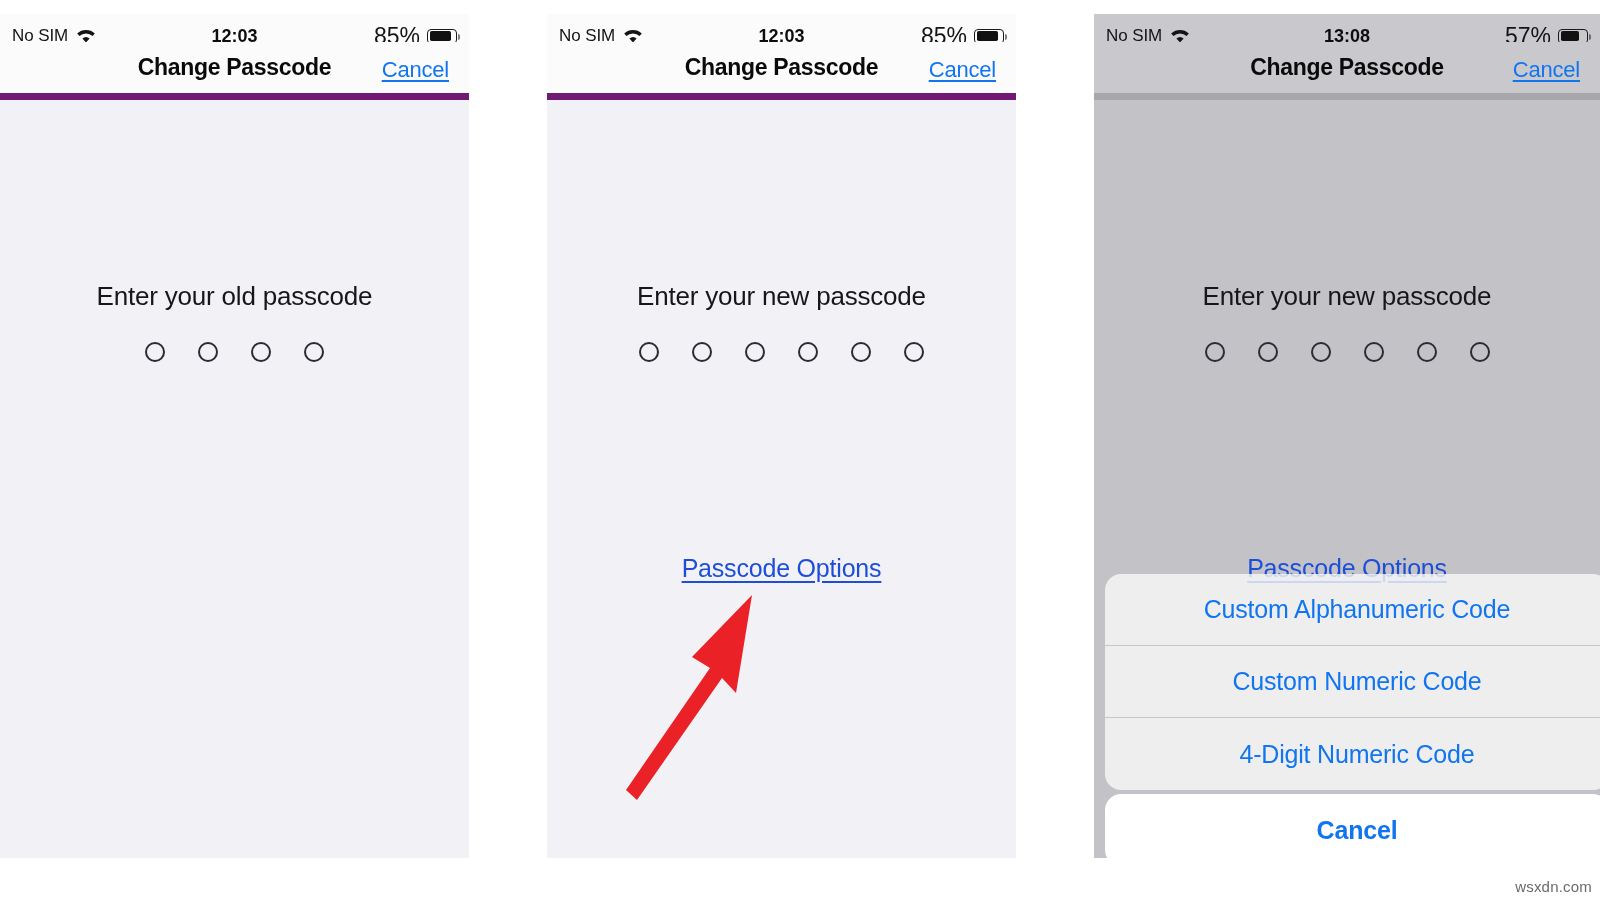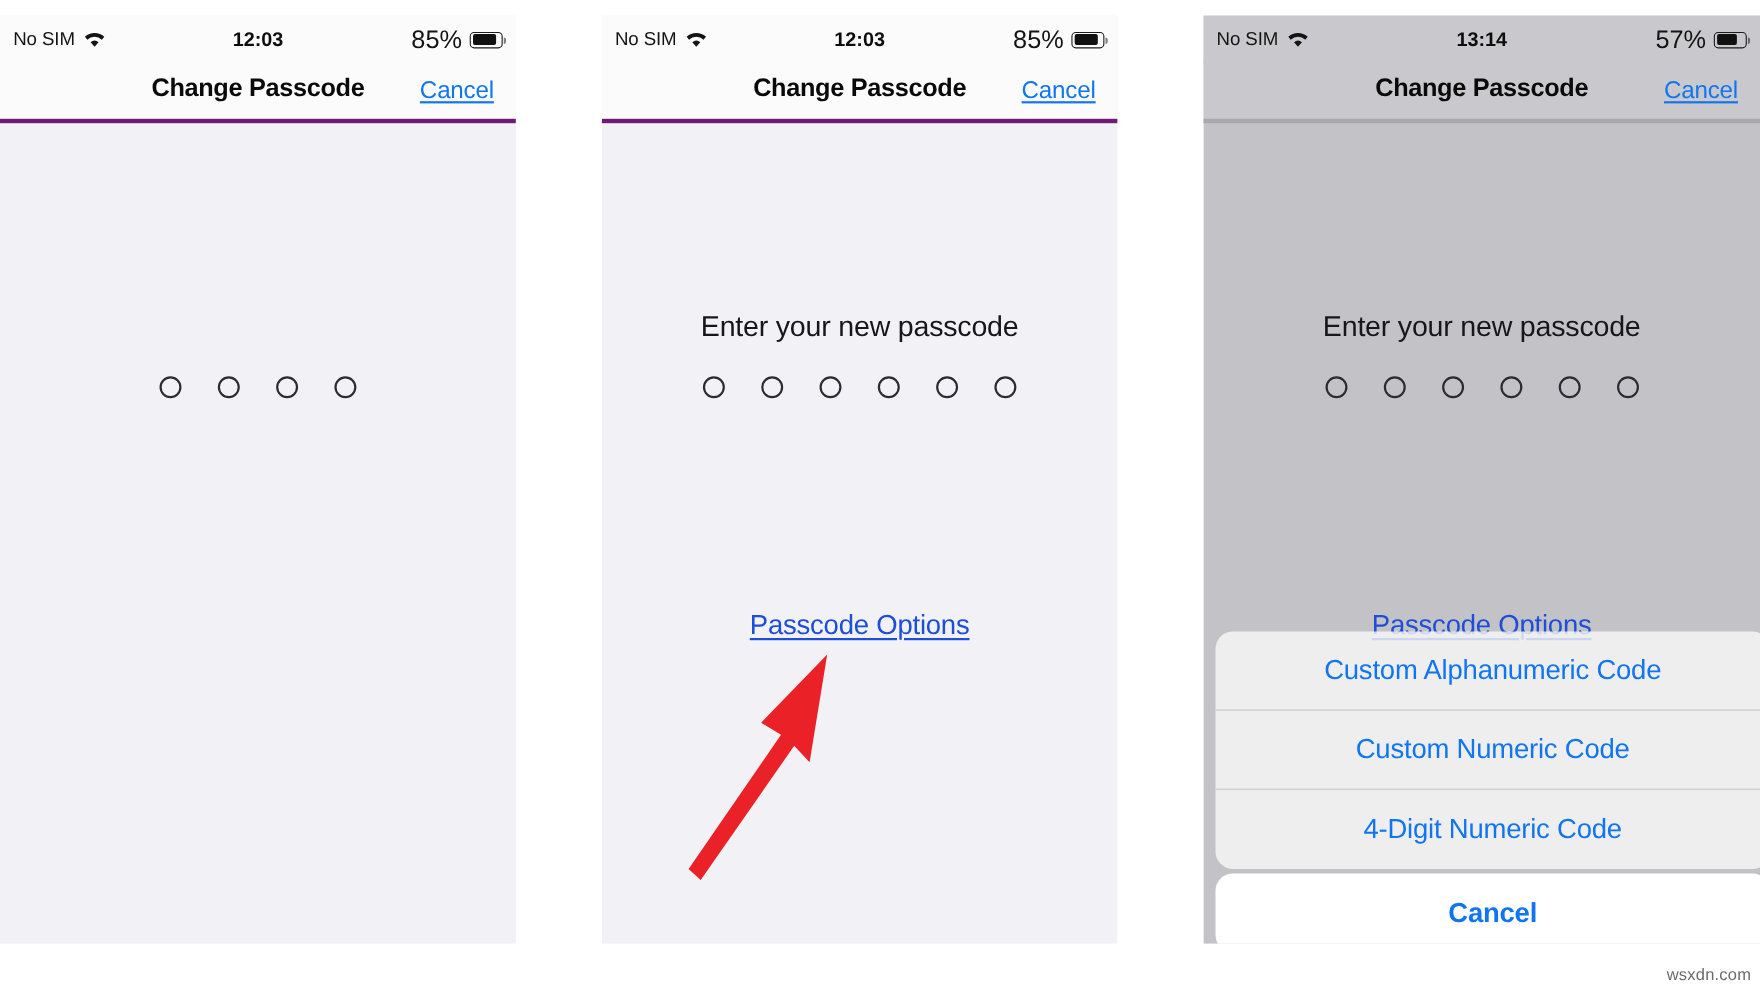--- a/index.html
+++ b/index.html
@@ -109,24 +109,24 @@
   .battery .fill {
     display: block;
     height: 100%;
     background: #111;
     border-radius: 1.8px;
   }
 
   
   .navbar {
     position: absolute;
-    top: 40px; left: 0; right: 0;
+    top: 28px; left: 0; right: 0;
     height: 58px;
     background: #fbfbfb;
-    border-bottom: 4px solid #701a75;
+    border-bottom: 7px solid #701a75;
     box-sizing: border-box;
   }
   .navbar.dimmed { background: #c9c8cd; border-bottom-color: #a8a7ac; }
 
   .nav-title {
     position: absolute;
     left: 0; right: 0;
     top: 12px;
     text-align: center;
     font-size: 23px;
@@ -282,20 +282,21 @@
             </span>
         </div>
       </div>
 
       <div class="navbar">
         <div class="nav-title">Change Passcode</div>
         <div class="nav-cancel">Cancel</div>
       </div>
 
       <div class="body">
+        <div class="prompt">Enter your old passcode</div>
         <div class="dots">
             <span class="dot"></span>
             <span class="dot"></span>
             <span class="dot"></span>
             <span class="dot"></span>
           </div>
       </div>
 
     </div>
   </div>
@@ -352,21 +353,21 @@
         <div class="sb-left">
           <span class="sb-text">No SIM</span>
           <span>
             <svg class="wifi-icon" width="22" height="16" viewBox="0 0 22 16">
               <path d="M11 14.6 L7.4 10.4 A5.6 5.6 0 0 1 14.6 10.4 Z" fill="#141414"></path>
               <path d="M2.2 5.4 A13 13 0 0 1 19.8 5.4 L17.6 8.1 A9.6 9.6 0 0 0 4.4 8.1 Z" fill="#141414"></path>
             </svg>
           </span>
         </div>
         <div class="sb-center">
-          <span class="sb-time">13:14</span>
+          <span class="sb-time">13:08</span>
         </div>
         <div class="sb-right">
           <span class="sb-batt-pct">57%</span>
           <span class="battery">
               <i class="fill" style="width:73%"></i>
             </span>
         </div>
       </div>
 
       <div class="navbar dimmed">

